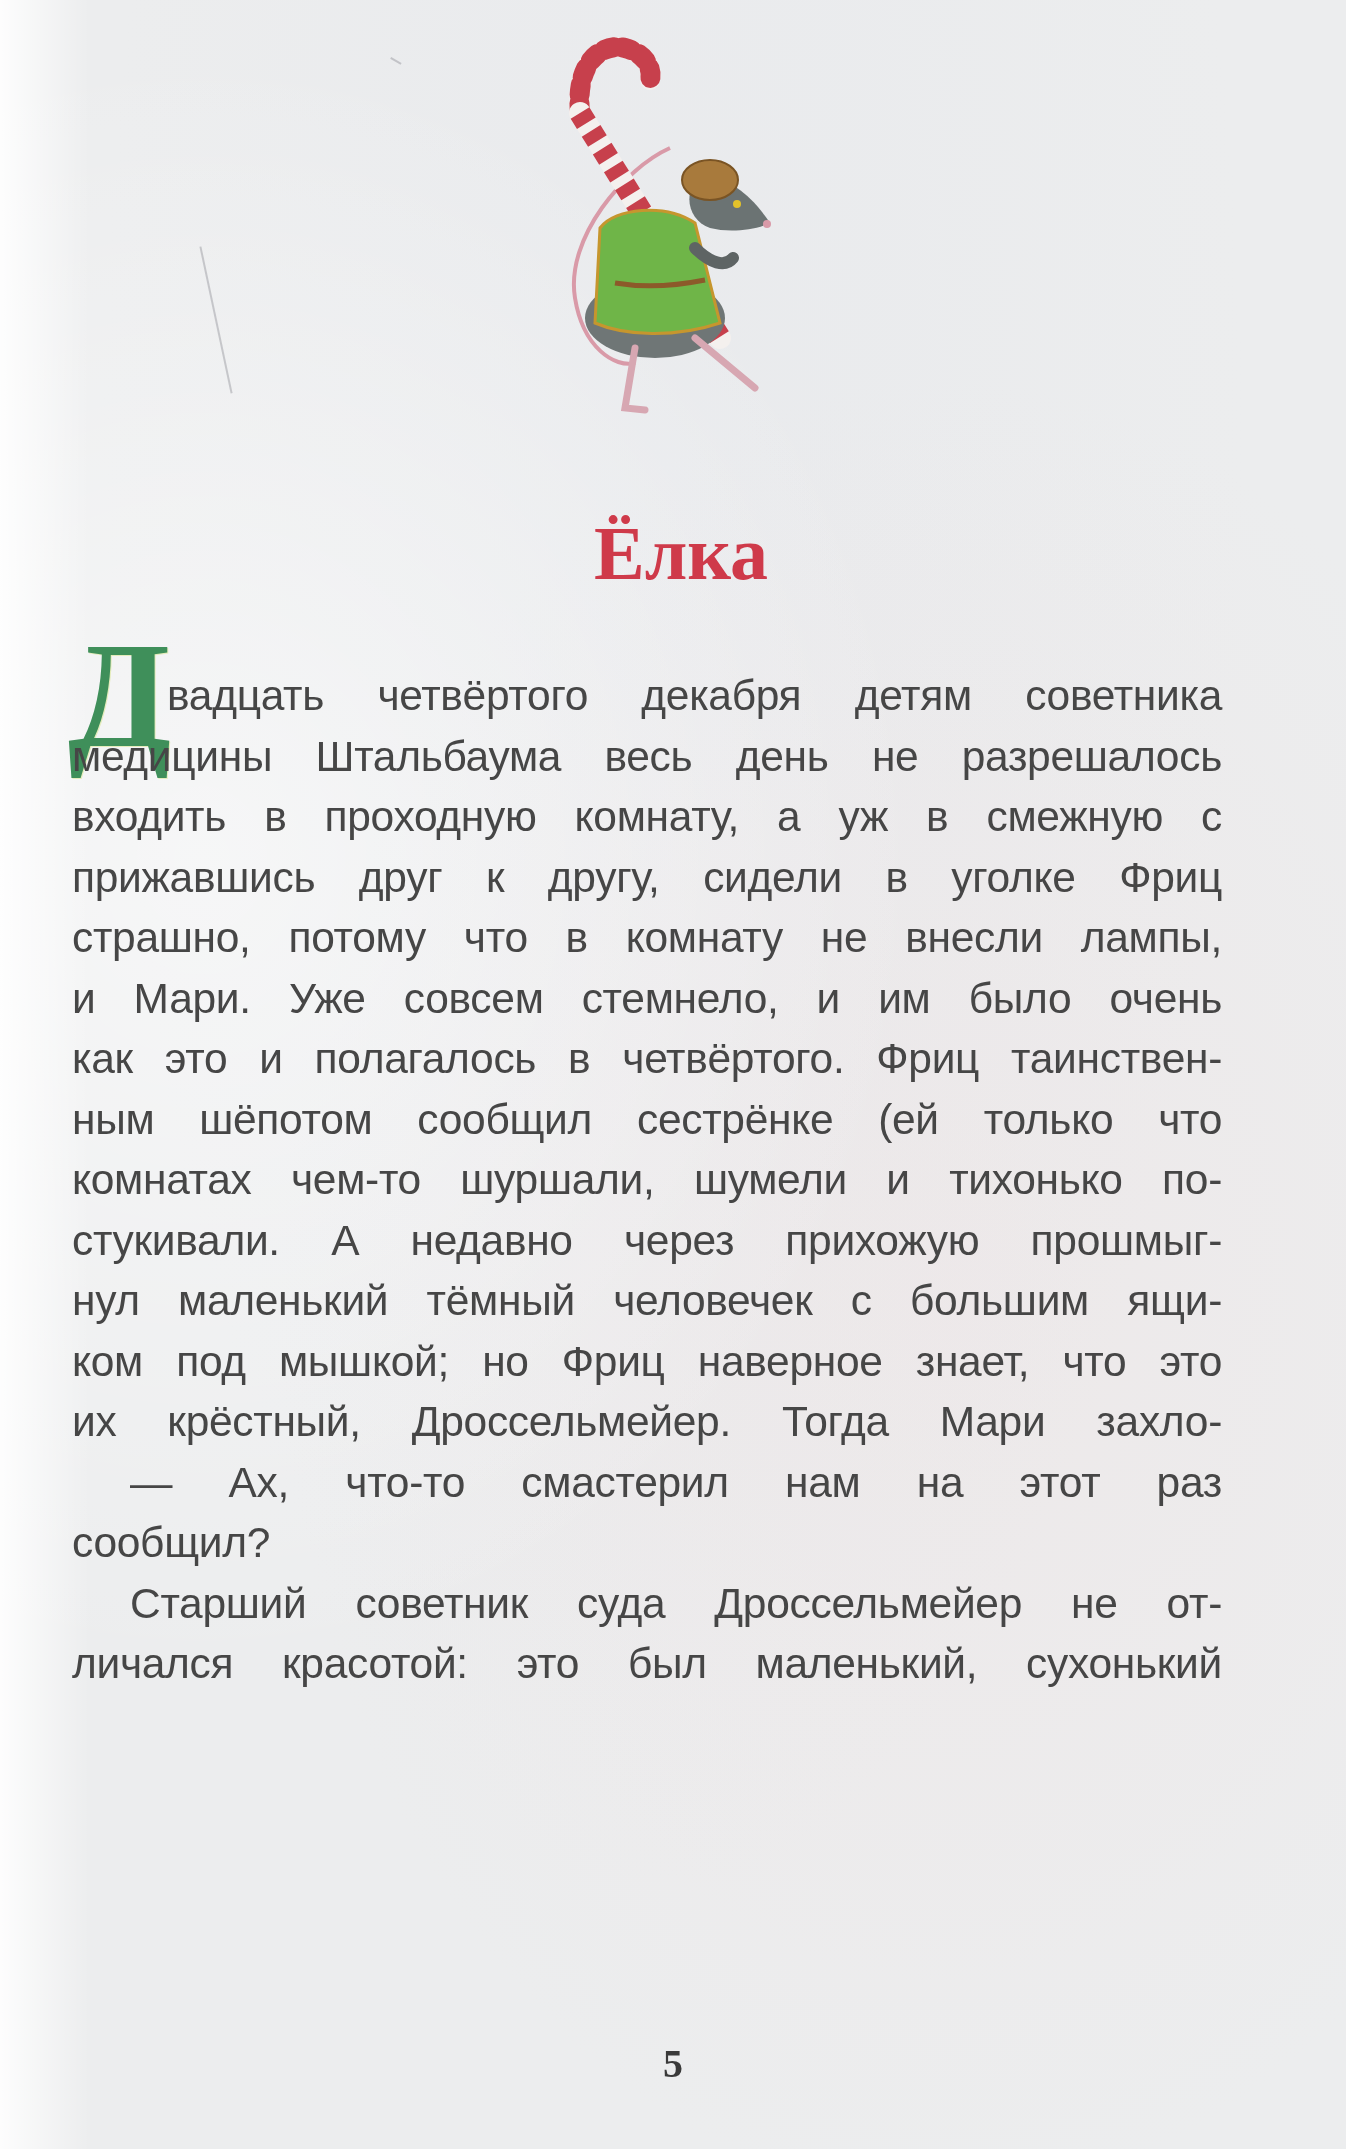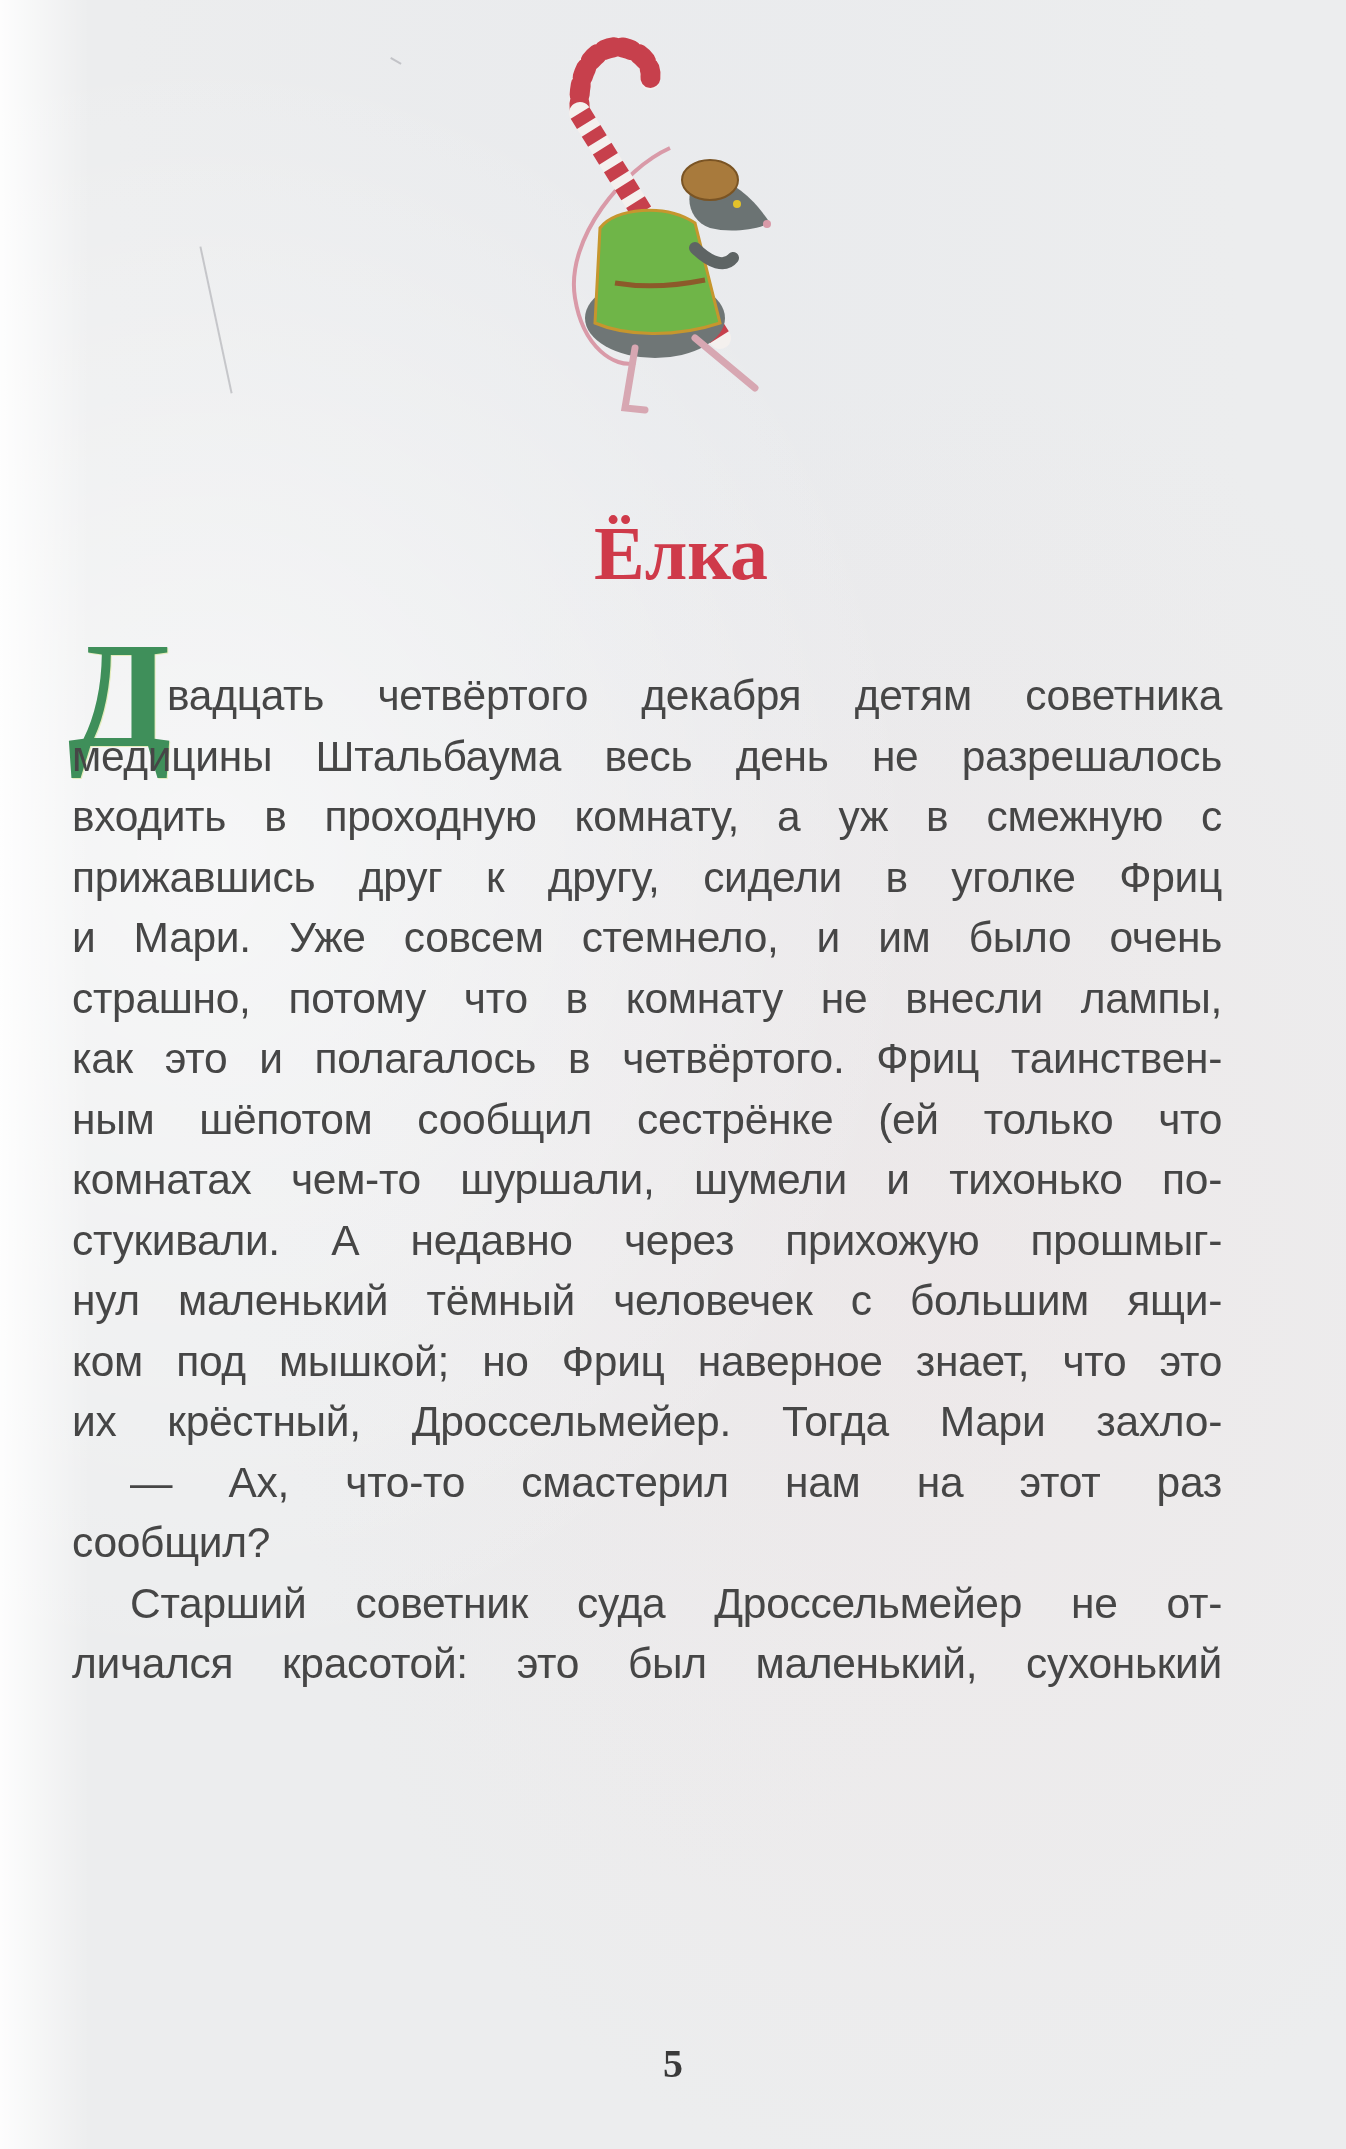--- a/index.html
+++ b/index.html
@@ -137,22 +137,22 @@
 
 <h1 class="chapter-title">Ёлка</h1>
 
 <div class="drop-cap">Д</div>
 
 <div class="body-text">
   <span class="line first">вадцать четвёртого декабря детям советника</span>
   <span class="line">медицины Штальбаума весь день не разрешалось</span>
   <span class="line">входить в проходную комнату, а уж в смежную с</span>
   <span class="line">прижавшись друг к другу, сидели в уголке Фриц</span>
+  <span class="line">страшно, потому что в комнату не внесли лампы,</span>
   <span class="line">и Мари. Уже совсем стемнело, и им было очень</span>
-  <span class="line">страшно, потому что в комнату не внесли лампы,</span>
   <span class="line">как это и полагалось в четвёртого. Фриц таинствен-</span>
   <span class="line">ным шёпотом сообщил сестрёнке (ей только что</span>
   <span class="line">комнатах чем-то шуршали, шумели и тихонько по-</span>
   <span class="line">стукивали. А недавно через прихожую прошмыг-</span>
   <span class="line">нул маленький тёмный человечек с большим ящи-</span>
   <span class="line">ком под мышкой; но Фриц наверное знает, что это</span>
   <span class="line">их крёстный, Дроссельмейер. Тогда Мари захло-</span>
   <span class="line indent">— Ах, что-то смастерил нам на этот раз</span>
   <span class="line last">сообщил?</span>
   <span class="line indent">Старший советник суда Дроссельмейер не от-</span>

